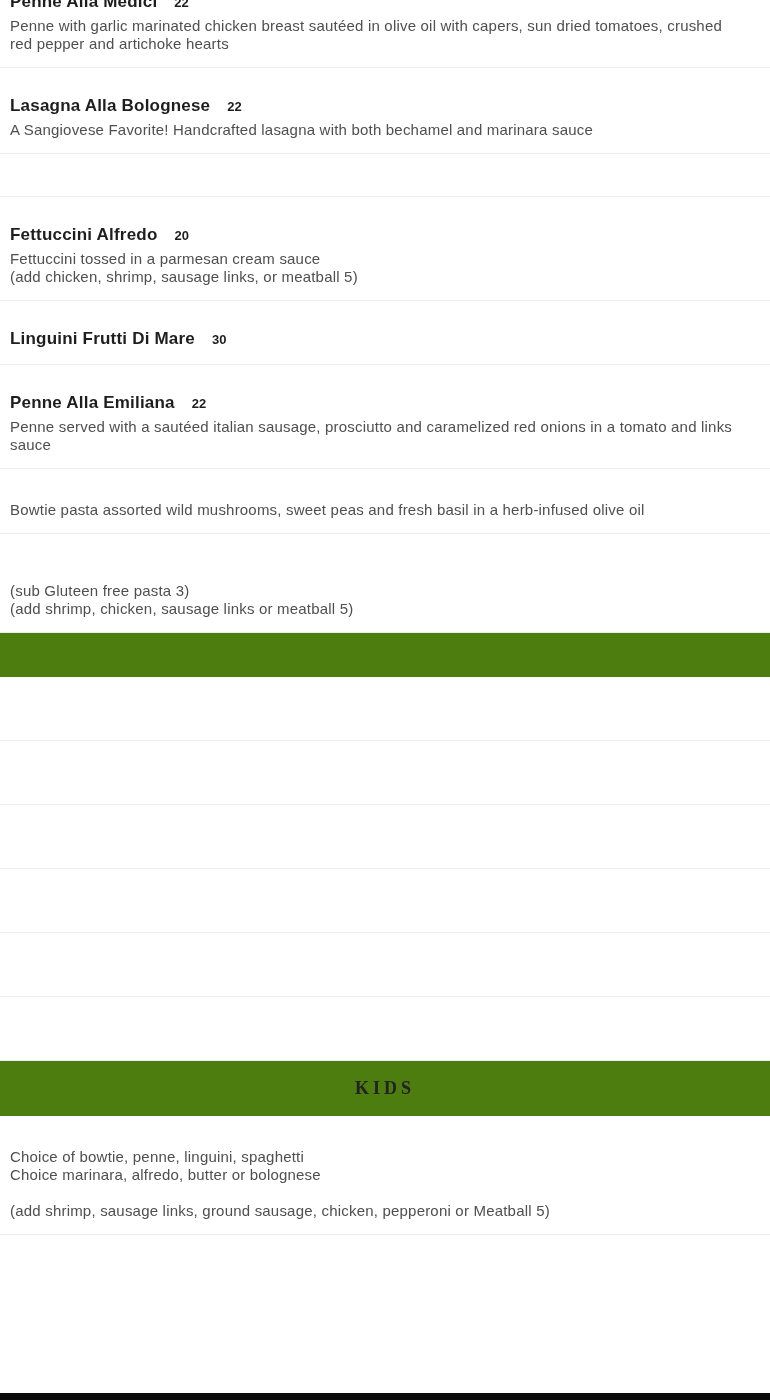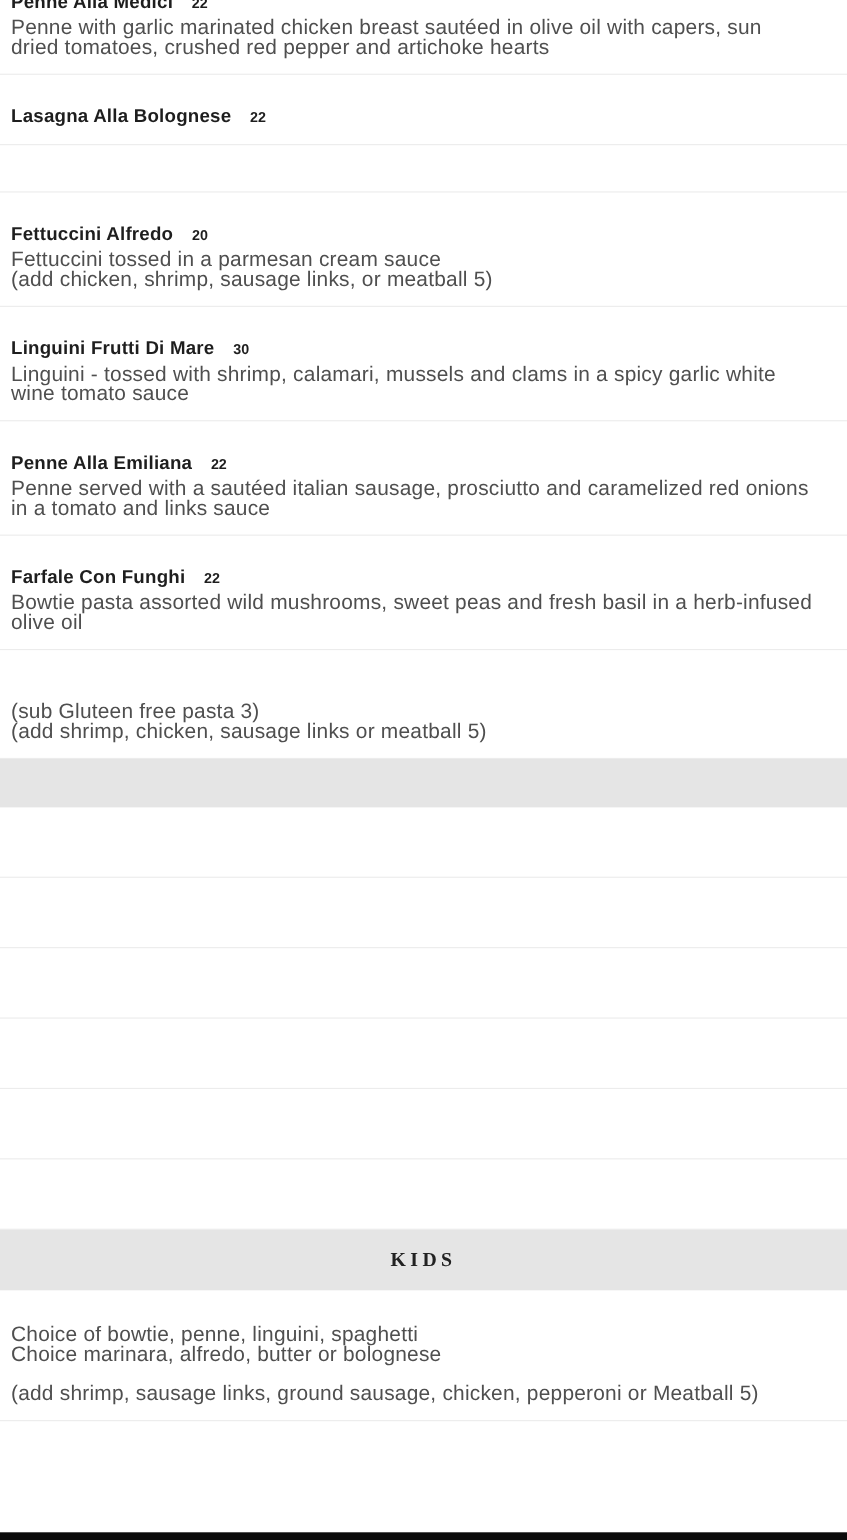--- a/index.html
+++ b/index.html
@@ -33,36 +33,36 @@
     letter-spacing: 0.2px;
   }
   .item-price {
     font-size: 13px;
     font-weight: 700;
     color: #1e1e1e;
     margin-left: 17px;
   }
   .item-desc {
     margin-top: 4px;
-    font-size: 19px;
+    font-size: 15px;
     line-height: 18px;
     color: #4f4f4f;
     letter-spacing: 0.2px;
     white-space: pre-line;
     max-width: 730px;
   }
 
   .menu-item.notes { padding-top: 44px; }
   .menu-item.notes .item-desc { margin-top: 4px; }
 
   .menu-item.empty { height: 64px; padding: 0; }
 
   .section-band {
     height: 44px;
-    background: #e5e5e5;
+    background: #4d7c0f;
   }
   .section-band.has-label {
     height: 55px;
     display: flex;
     align-items: center;
     justify-content: center;
   }
   .band-label {
     font-family: "Liberation Serif", "DejaVu Serif", serif;
     font-weight: 700;
@@ -90,51 +90,48 @@
     <div class="item-head">
       <span class="item-name">Penne Alla Medici</span><span class="item-price">22</span>
     </div>
     <div class="item-desc">Penne with garlic marinated chicken breast sautéed in olive oil with capers, sun dried tomatoes, crushed red pepper and artichoke hearts</div>
   </div>
 
   <div class="menu-item">
     <div class="item-head">
       <span class="item-name">Lasagna Alla Bolognese</span><span class="item-price">22</span>
     </div>
+    <div class="item-desc">A Sangiovese Favorite! Handcrafted lasagna with both bechamel and marinara sauce</div>
   </div>
 
   <div class="menu-item">
   </div>
 
   <div class="menu-item">
     <div class="item-head">
       <span class="item-name">Fettuccini Alfredo</span><span class="item-price">20</span>
     </div>
     <div class="item-desc">Fettuccini tossed in a parmesan cream sauce
 (add chicken, shrimp, sausage links, or meatball 5)</div>
   </div>
 
   <div class="menu-item">
     <div class="item-head">
       <span class="item-name">Linguini Frutti Di Mare</span><span class="item-price">30</span>
     </div>
-    <div class="item-desc">Linguini - tossed with shrimp, calamari, mussels and clams in a spicy garlic white wine tomato sauce</div>
   </div>
 
   <div class="menu-item">
     <div class="item-head">
       <span class="item-name">Penne Alla Emiliana</span><span class="item-price">22</span>
     </div>
     <div class="item-desc">Penne served with a sautéed italian sausage, prosciutto and caramelized red onions in a tomato and links sauce</div>
   </div>
 
   <div class="menu-item">
-    <div class="item-head">
-      <span class="item-name">Farfale Con Funghi</span><span class="item-price">22</span>
-    </div>
     <div class="item-desc">Bowtie pasta assorted wild mushrooms, sweet peas and fresh basil in a herb-infused olive oil</div>
   </div>
 
 
   <div class="menu-item notes">
 
     <div class="item-desc">(sub Gluteen free pasta 3)
 (add shrimp, chicken, sausage links or meatball 5)</div>
   </div>
 

